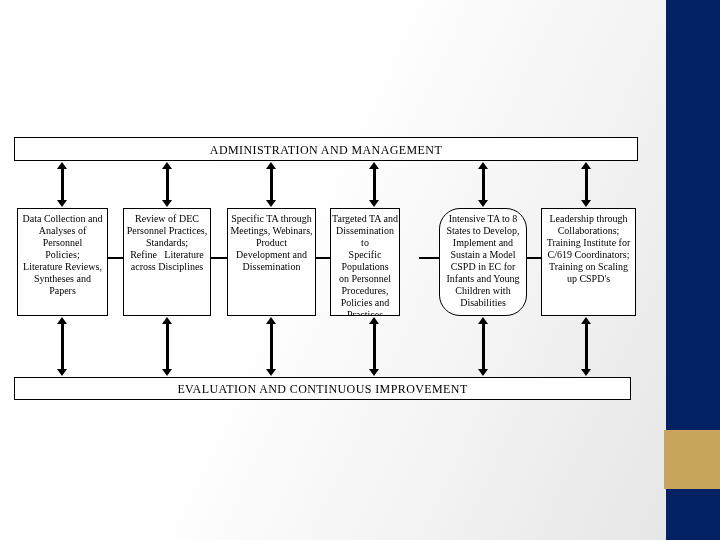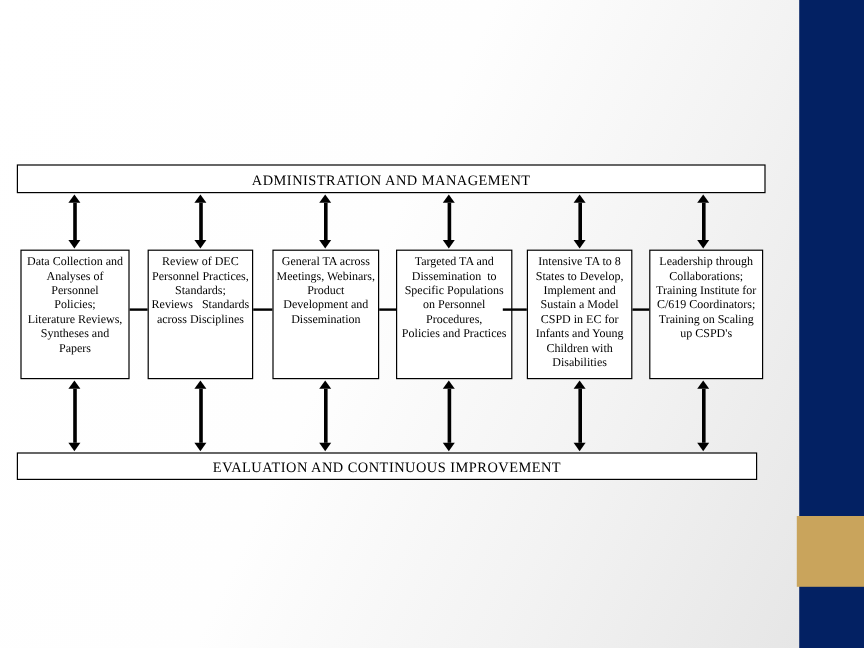--- a/index.html
+++ b/index.html
@@ -63,22 +63,22 @@
     font-size: 10px;
     line-height: 12px;
     text-align: center;
     white-space: pre-wrap;
     padding-top: 4px;
     overflow: hidden;
   }
   .mid-box.b1 { left: 17px;  width: 91px; }
   .mid-box.b2 { left: 123px; width: 88px; }
   .mid-box.b3 { left: 227px; width: 89px; }
-  .mid-box.b4 { left: 330px; width: 97px; }
-  .mid-box.b5 { left: 439px; width: 88px; }
+  .mid-box.b4 { left: 330px; width: 70px; }
+  .mid-box.b5 { left: 439px; width: 88px; border-radius: 21px; }
   .mid-box.b6 { left: 541px; width: 95px; }
 
   .varrow {
     position: absolute;
     width: 10px;
     display: flex;
     flex-direction: column;
     align-items: center;
   }
   .varrow .tri-up {
@@ -162,23 +162,23 @@
   <div class="mid-box b1">Data Collection and
 Analyses of
 Personnel
 Policies;
 Literature Reviews,
 Syntheses and
 Papers</div>
   <div class="mid-box b2">Review of DEC
 Personnel Practices,
 Standards;
-Reviews   Standards
+Refine   Literature
 across Disciplines</div>
-  <div class="mid-box b3">General TA across
+  <div class="mid-box b3">Specific TA through
 Meetings, Webinars,
 Product
 Development and
 Dissemination</div>
   <div class="mid-box b4">Targeted TA and
 Dissemination  to
 Specific Populations
 on Personnel
 Procedures,
 Policies and Practices</div>

